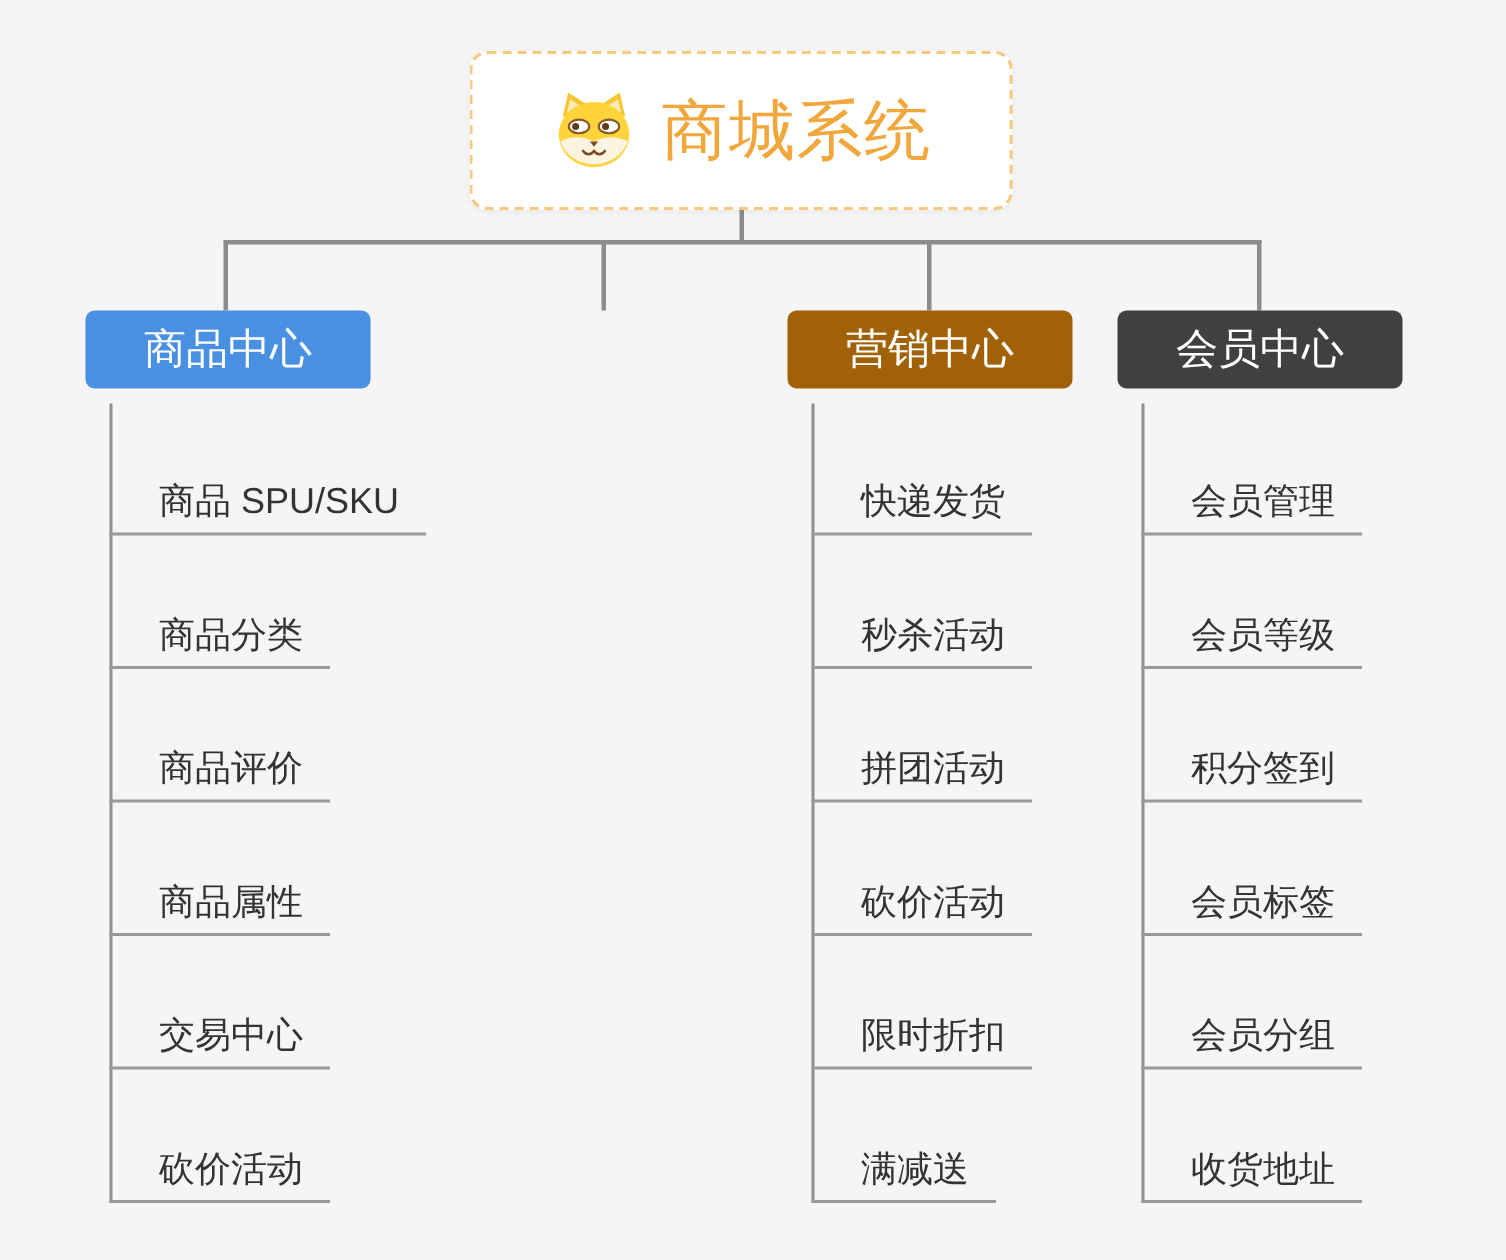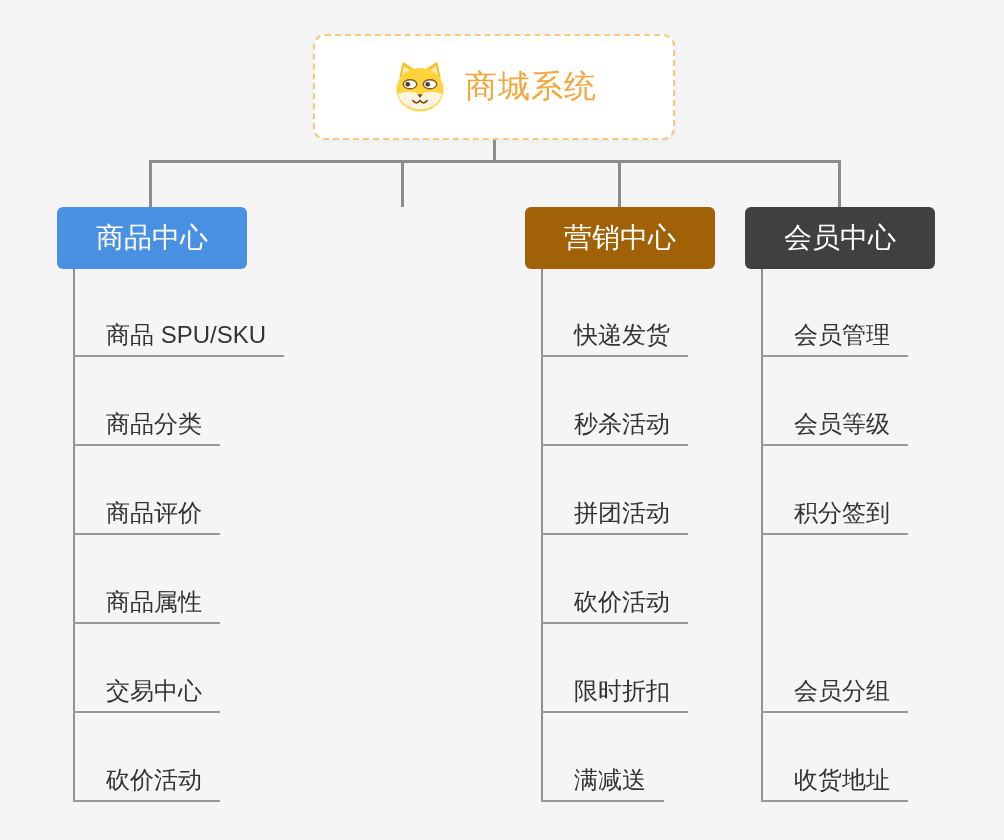--- a/index.html
+++ b/index.html
@@ -27,33 +27,33 @@
     position:absolute;left:313px;top:34px;width:362px;height:106px;
     background:#ffffff;
     border:2px dashed #F6C97E;
     border-radius:12px;
     box-sizing:border-box;
     display:flex;align-items:center;justify-content:center;gap:16px;
     box-shadow:0 1px 4px rgba(0,0,0,0.05);
     cursor:pointer;
   }
   .root-title{
-    font-size:32px;
+    font-size:44px;
     letter-spacing:1px;
     white-space:nowrap;
   }
   .dog-icon{display:inline-flex;width:58px;height:56px;}
   
   .column{position:absolute;top:207px;width:252px;height:600px;}
   .col-1{left:57px;}
   .col-2{left:308px;}
   .col-3{left:525px;}
   .col-4{left:745px;}
   .branch-node{
-    position:absolute;left:0;top:0;width:190px;height:62px;
+    position:absolute;left:0;top:0;width:190px;height:52px;
     border-radius:6px;
     display:flex;align-items:center;justify-content:center;
     color:#ffffff;font-size:28px;
     cursor:pointer;
     white-space:nowrap;
   }
   .spine{
     position:absolute;left:16px;top:62px;width:2px;height:533px;
     background:#8f8f8f;
   }
@@ -129,17 +129,18 @@
   </div>
 
   <div class="column col-4">
     <div class="branch-node" style="background-color: #404040;">
       <span>会员中心</span>
     </div>
     <div class="spine"></div>
     <div class="leaf leaf-1">会员管理</div>
     <div class="leaf leaf-2">会员等级</div>
     <div class="leaf leaf-3">积分签到</div>
+    <div class="leaf leaf-4">会员标签</div>
     <div class="leaf leaf-5">会员分组</div>
     <div class="leaf leaf-6">收货地址</div>
   </div>
 
 </div>
 
 </body></html>

